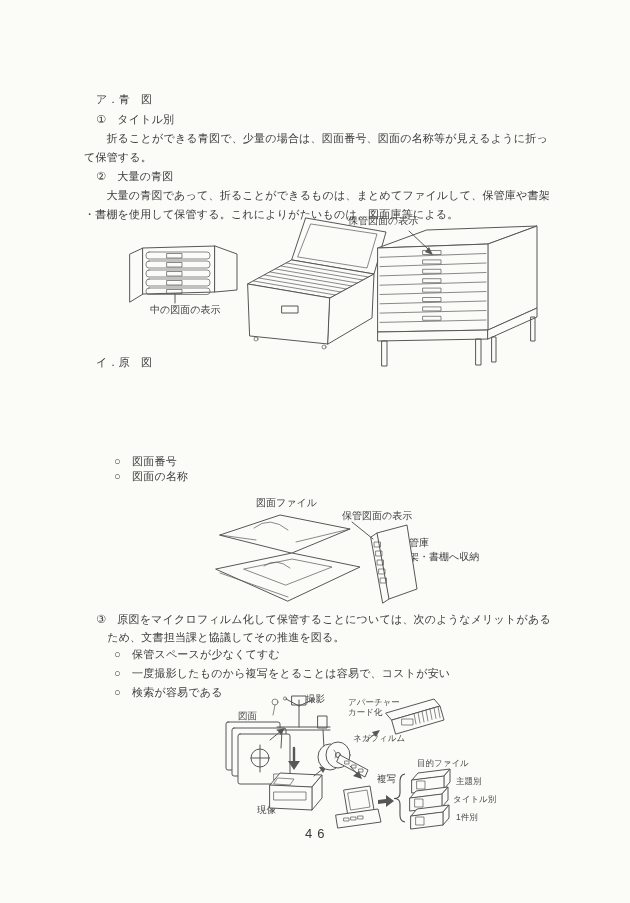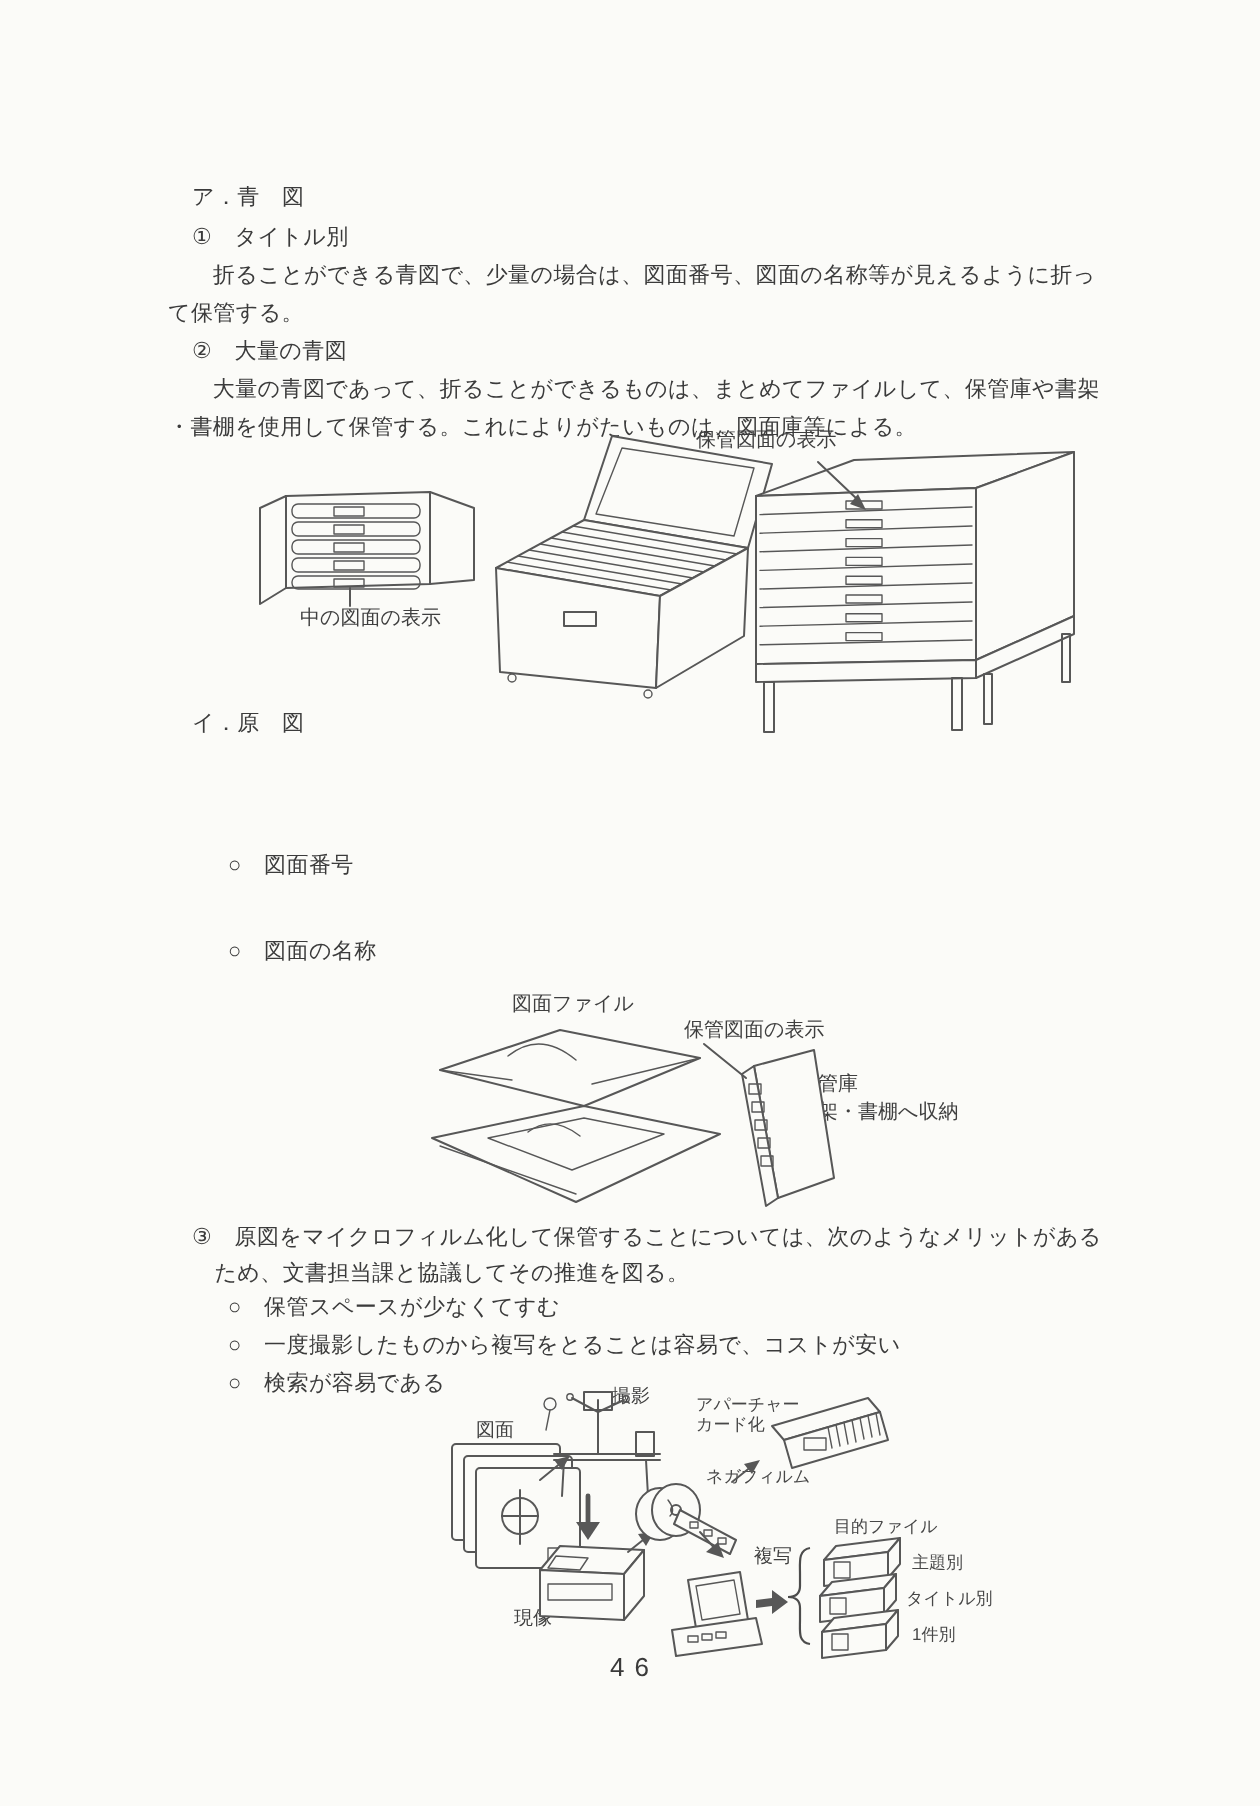--- a/index.html
+++ b/index.html
@@ -107,21 +107,21 @@
           <rect x="111" y="121" width="5" height="26"></rect>
         <rect x="166" y="99" width="4" height="24"></rect>
           <rect x="127" y="119" width="4" height="25"></rect>
       </g>
       <line class="st" x1="44" y1="13" x2="64" y2="32"></line>
       <polygon class="ah" points="68,37 60,34 64,29"></polygon>
     </g>
   </svg>
 
   <div class="tx" style="left:96px;top:353px">イ．原　図</div>
-  <div class="tx" style="left:114px;top:424px">○　図面番号</div>
+  <div class="tx" style="left:114px;top:452px">○　図面番号</div>
   <div class="tx" style="left:114px;top:467px">○　図面の名称</div>
 
   <div class="lbl" style="left:256px;top:496px">図面ファイル</div>
   <div class="lbl" style="left:342px;top:509px">保管図面の表示</div>
   <div class="arrow-glyph" style="left:381px;top:536px">⇒</div>
   <div class="lbl" style="left:399px;top:536px;line-height:14px">保管庫
 書架・書棚へ収納</div>
 
   <svg class="fig" style="left:205px;top:495px" width="270" height="112" viewBox="0 0 270 112">
 

